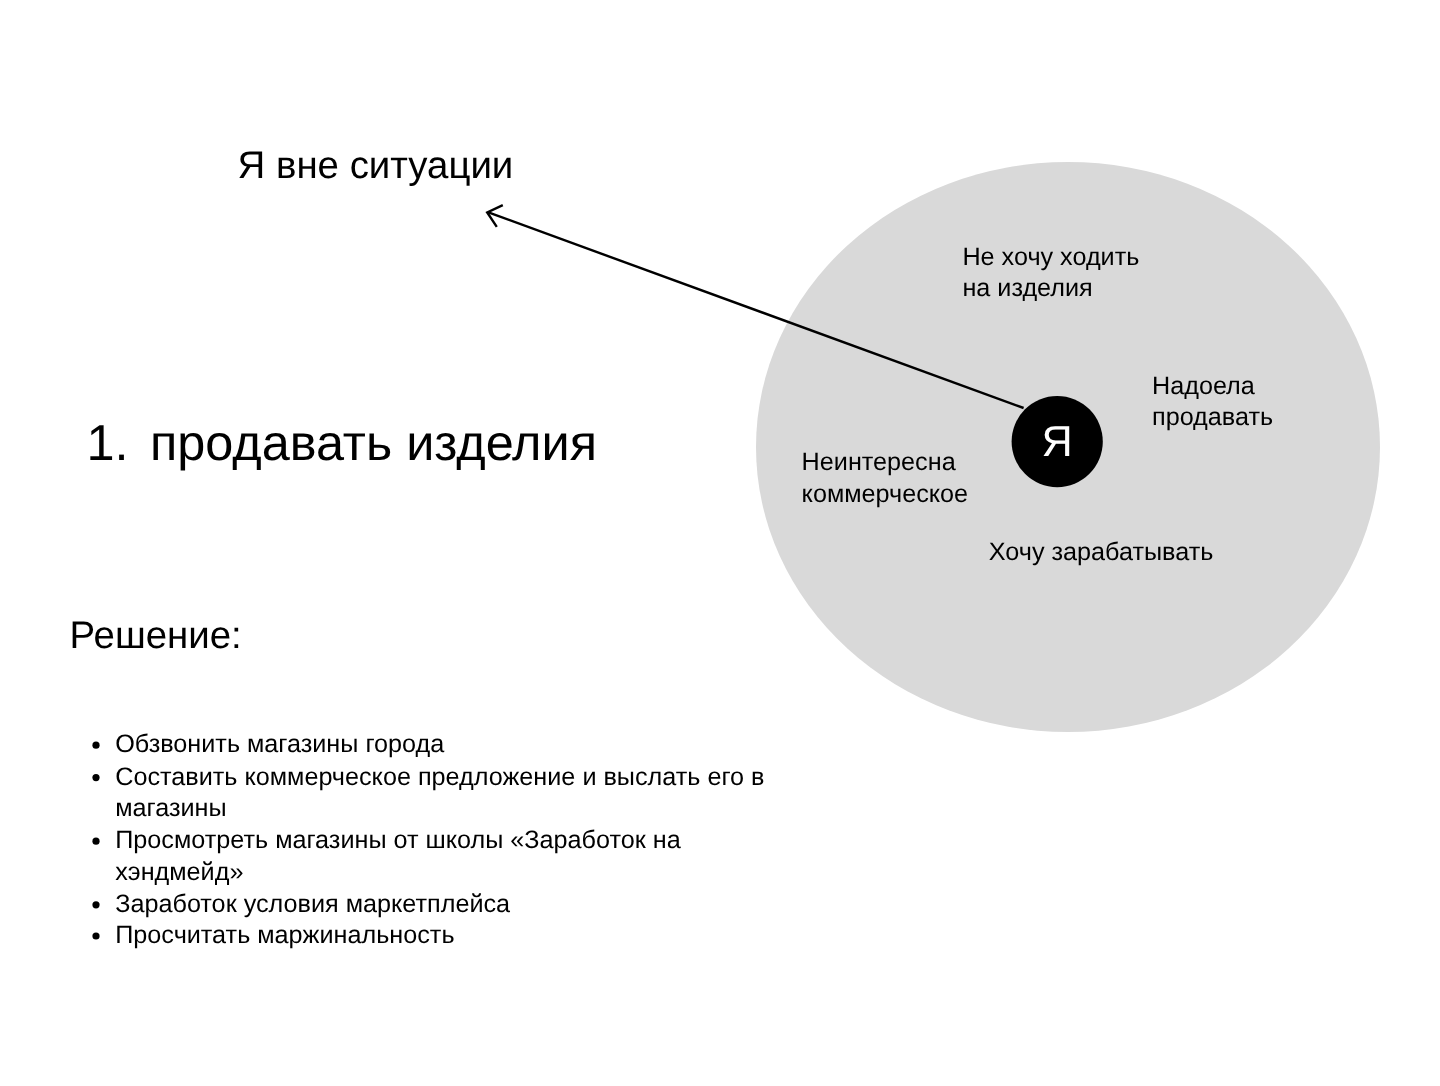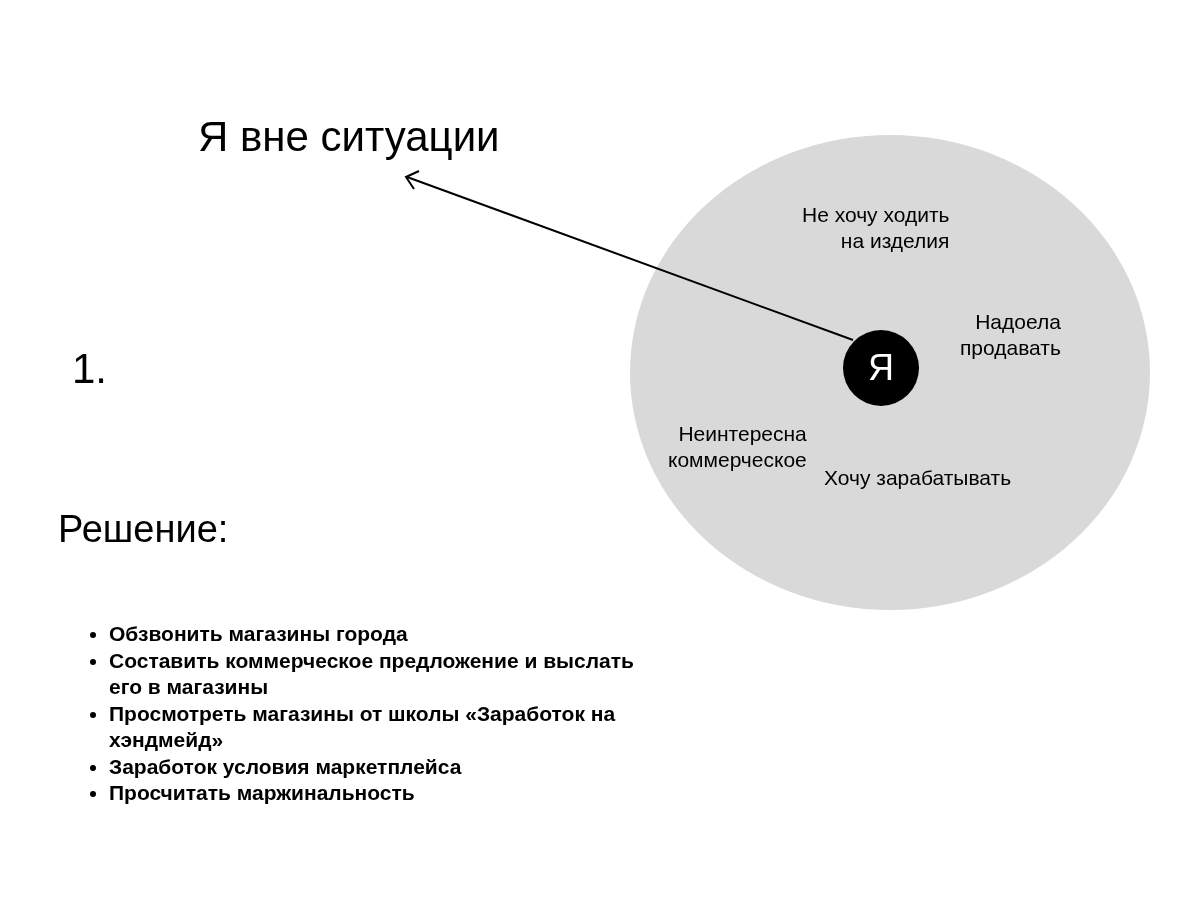--- a/index.html
+++ b/index.html
@@ -3,45 +3,45 @@
   <meta charset="utf-8">
   <style>
     html, body { margin: 0; padding: 0; }
     body {
       width: 1200px; height: 905px; position: relative; overflow: hidden;
       background: #ffffff; color: #000000;
       font-family: "Liberation Sans", "DejaVu Sans", sans-serif;
     }
     .abs { position: absolute; }
     .title-outside {
-      left: 198px; top: 112px; font-size: 42px; line-height: 50px; white-space: nowrap;
+      left: 198px; top: 112px; font-size: 32px; line-height: 50px; white-space: nowrap;
     }
     .big-ellipse {
       left: 630px; top: 135px; width: 520px; height: 475px;
       border-radius: 50%; background: #d9d9d9;
     }
     .me-circle {
       left: 843px; top: 330px; width: 76px; height: 76px; border-radius: 50%;
       background: #000000; color: #ffffff; font-size: 36px;
       display: flex; align-items: center; justify-content: center;
     }
-    .label { font-size: 21px; line-height: 26px; white-space: nowrap; text-align: right; }
+    .label { font-size: 21px; line-height: 26px; white-space: nowrap; }
     .lbl-1 { left: 802px; top: 202px; }
     .lbl-2 { left: 960px; top: 309px; }
-    .lbl-3 { left: 668px; top: 373px; margin-top: 48px; }
-    .lbl-4 { left: 824px; top: 465px; }
+    .lbl-3 { left: 668px; top: 373px; }
+    .lbl-4 { left: 824px; top: 448px; }
     .arrow-svg { left: 0; top: 0; width: 1200px; height: 905px; pointer-events: none; }
     .problem {
       left: 72px; top: 342px; font-size: 42px; line-height: 53px; display: flex;
     }
     .problem .num { width: 53px; }
-    .solution-title { left: 58px; top: 504px; font-size: 38px; line-height: 50px; }
+    .solution-title { left: 58px; top: 504px; font-size: 32px; line-height: 50px; }
     .solution-list {
-      left: 62px; top: 604px; margin: 17px; padding: 0 0 0 30px;
-      font-size: 21px; line-height: 26.5px; width: 560px; font-weight: bold;
+      left: 62px; top: 604px; margin: 4px; padding: 0 0 0 30px;
+      font-size: 21px; line-height: 26.5px; width: 560px;
     }
     .solution-list li { padding-left: 0; }
   </style>
 </head>
 <body>
 
 <div class="abs title-outside">Я вне ситуации</div>
 
 <div class="abs big-ellipse"></div>
 
@@ -66,20 +66,21 @@
   <polyline points="419,171 406,177 414,189" fill="none" stroke="#000" stroke-width="2"></polyline>
 </svg>
 
 <div class="abs me-circle">
   <span>Я</span>
 </div>
 
 <div class="abs problem">
   <div class="num">1.</div>
   <div>
+    <div>продавать изделия</div>
   </div>
 </div>
 
 <div class="abs solution-title">Решение:</div>
 
 <ul class="abs solution-list">
   <li>Обзвонить магазины города</li>
   <li>Составить коммерческое предложение и выслать его в магазины</li>
   <li>Просмотреть магазины от школы «Заработок на хэндмейд»</li>
   <li>Заработок условия маркетплейса</li>

